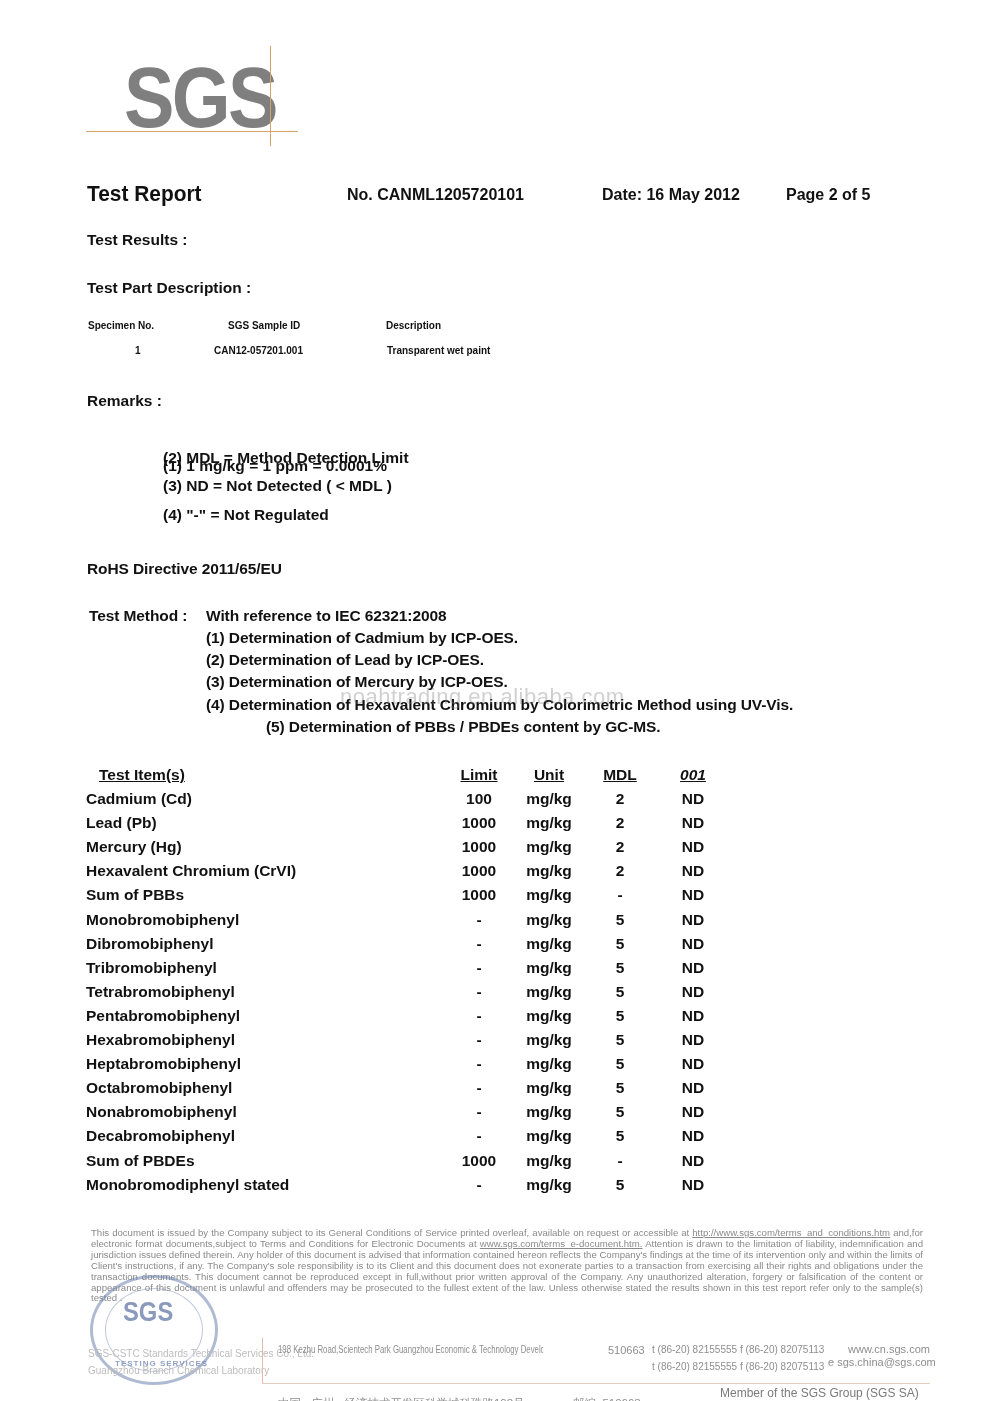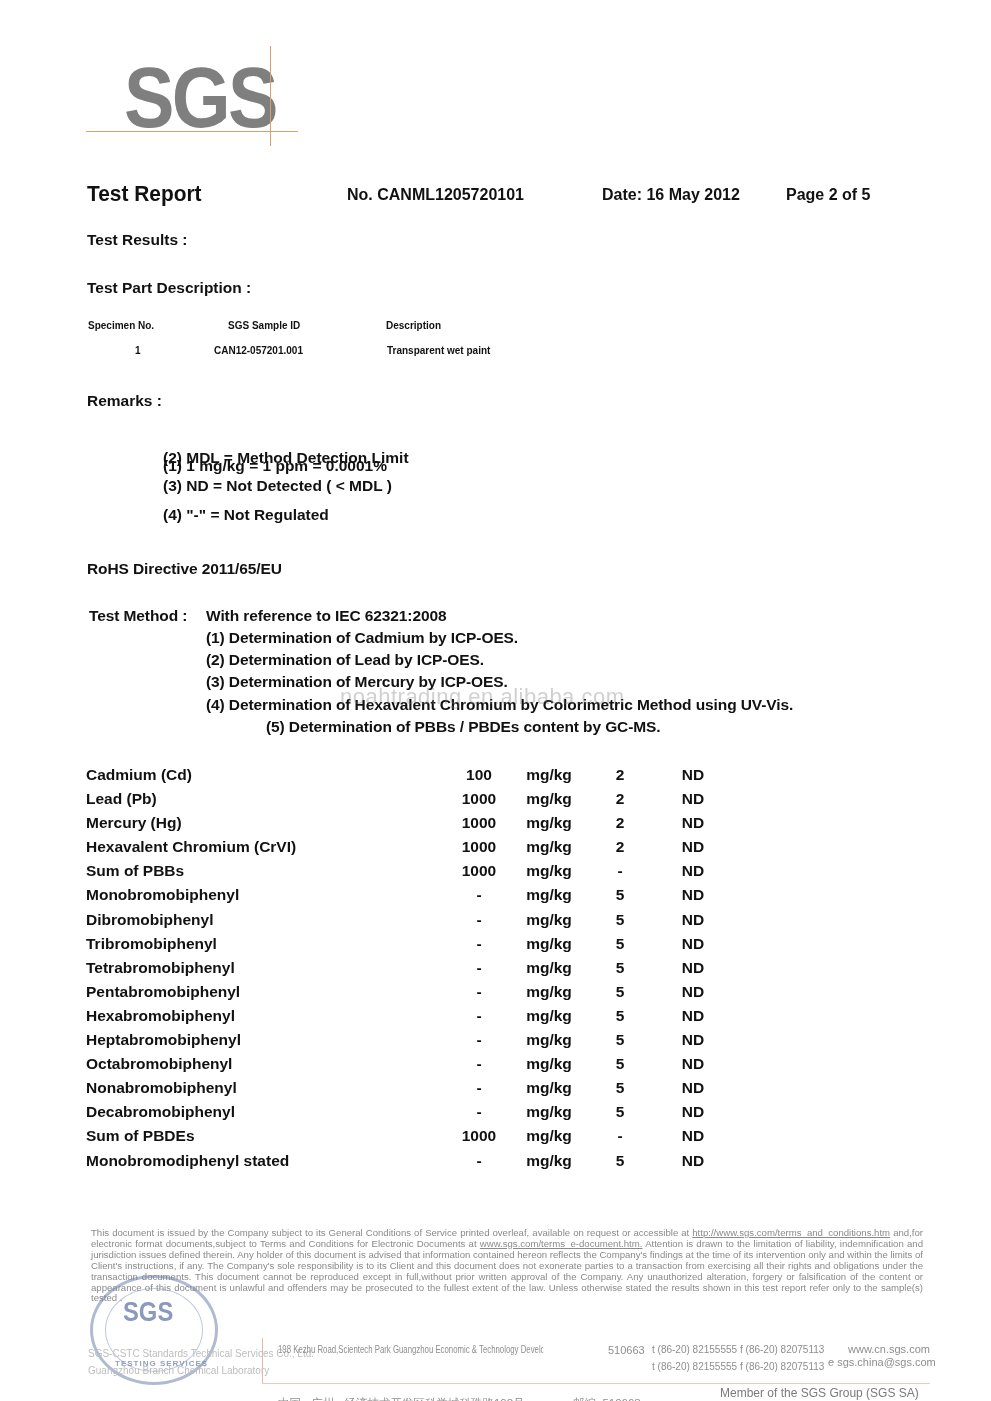--- a/index.html
+++ b/index.html
@@ -122,20 +122,27 @@
 <div class="abs method" style="left:206px; top:607px;">With reference to IEC 62321:2008</div>
 <div class="abs method" style="left:206px; top:629px;">(1) Determination of Cadmium by ICP-OES.</div>
 <div class="abs method" style="left:206px; top:651px;">(2) Determination of Lead by ICP-OES.</div>
 <div class="abs method" style="left:206px; top:673px;">(3) Determination of Mercury by ICP-OES.</div>
 <div class="abs method" style="left:206px; top:696px;">(4) Determination of Hexavalent Chromium by Colorimetric Method using UV-Vis.</div>
 <div class="abs method" style="left:219px; top:718px;margin-left:47px;">(5) Determination of PBBs / PBDEs content by GC-MS.</div>
 
 <div class="abs watermark">noahtrading.en.alibaba.com</div>
 
 <div class="abs res-table">
+  <div class="res-row res-head">
+    <span class="c-item">Test Item(s)</span>
+    <span class="c-limit">Limit</span>
+    <span class="c-unit">Unit</span>
+    <span class="c-mdl">MDL</span>
+    <span class="c-res">001</span>
+  </div>
   <div id="res-body">
       <div class="res-row">
         <span class="c-item">Cadmium (Cd)</span>
         <span class="c-limit">100</span>
         <span class="c-unit">mg/kg</span>
         <span class="c-mdl">2</span>
         <span class="c-res">ND</span>
       </div>
       <div class="res-row">
         <span class="c-item">Lead (Pb)</span>

